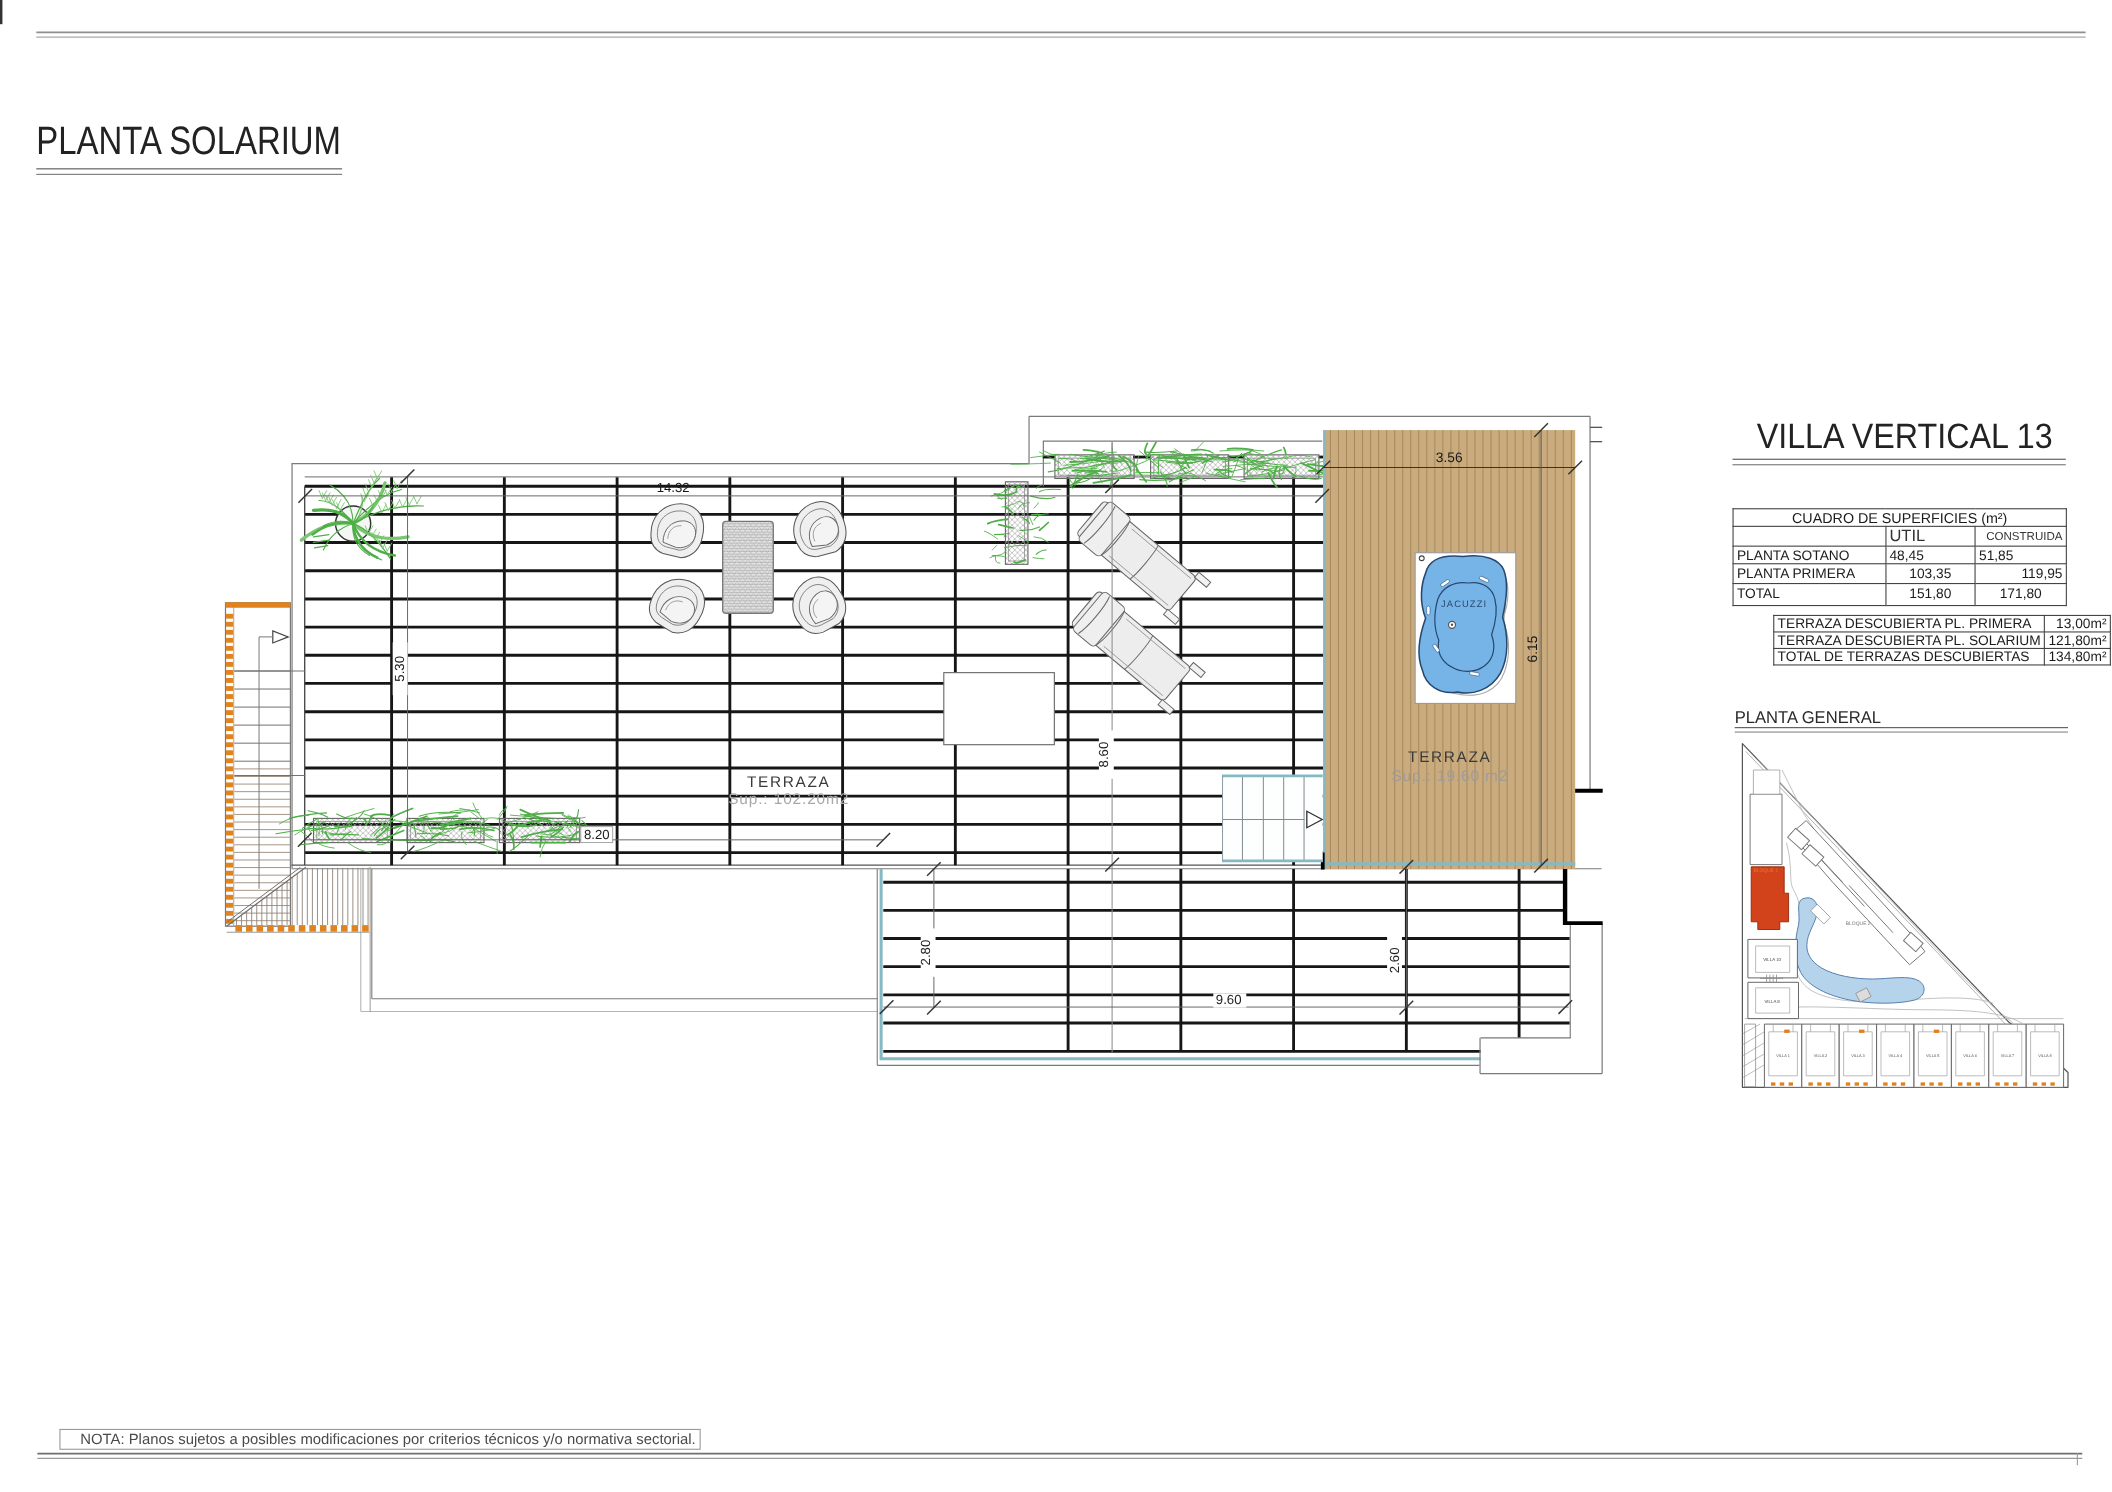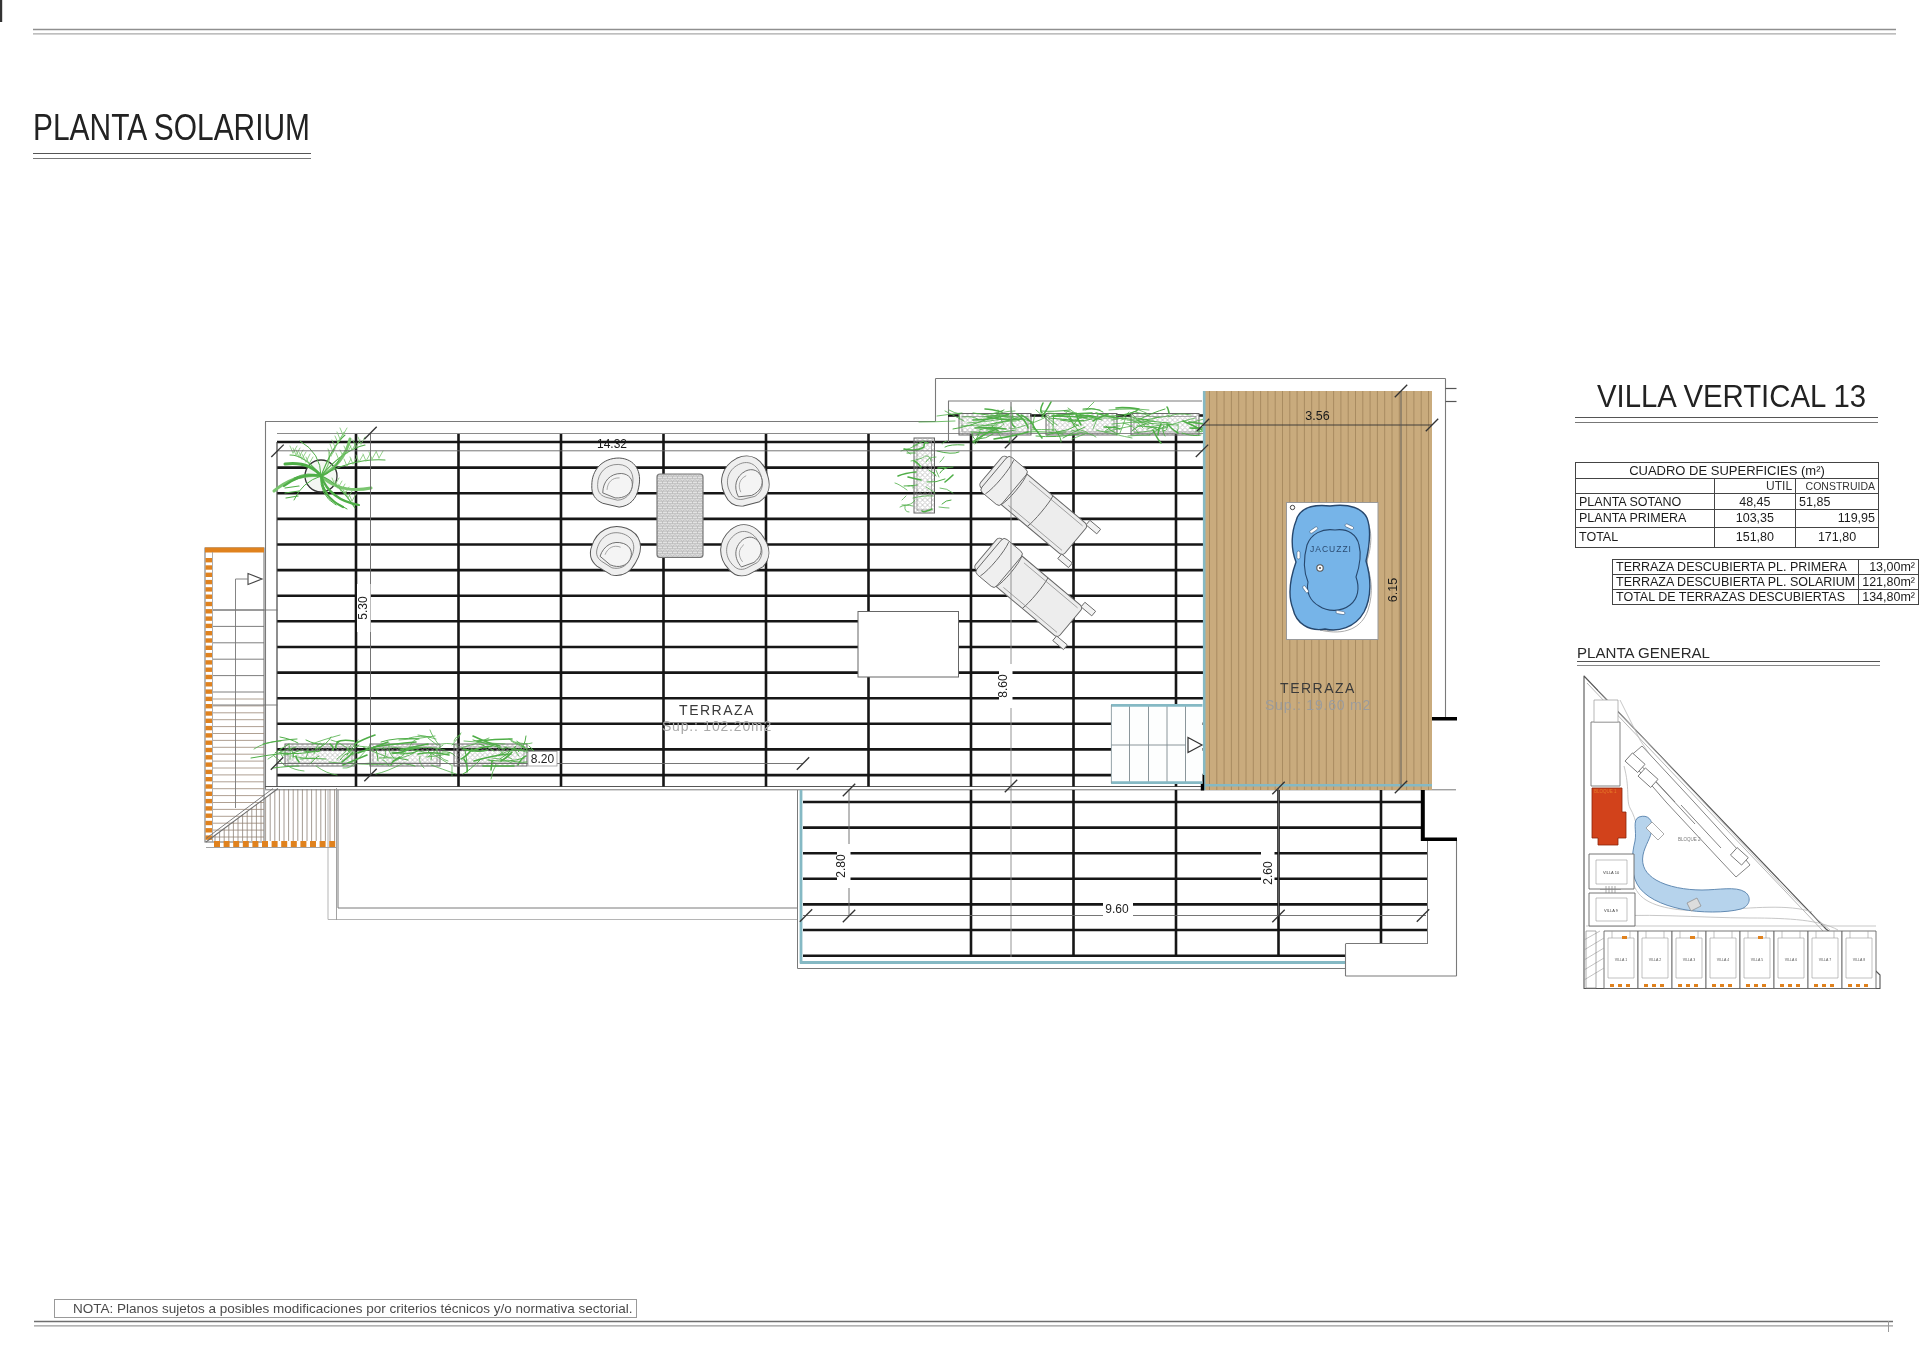--- a/index.html
+++ b/index.html
@@ -995,26 +995,26 @@
 <div class="abs" style="left:1575px;top:416.5px;width:303px;height:0;border-top:1.4px solid #555"></div>
 <div class="abs" style="left:1575px;top:422px;width:303px;height:0;border-top:1.1px solid #777"></div>
 
 <table class="abs" style="left:1575px;top:462px;width:304px;border:1.6px solid #222">
 <tbody>
         <tr>
           <td colspan="3" style="text-align:center;height:16px;font-size:13px">CUADRO DE SUPERFICIES (m²)</td>
         </tr>
 <tr>
           <td style="width:139px"></td>
-          <td style="width:82px;text-align:right;font-size:12px;color:#333">UTIL</td>
+          <td style="width:82px;text-align:left;font-size:15px;color:#333">UTIL</td>
           <td style="width:83px;text-align:right;font-size:10.5px;color:#333">CONSTRUIDA</td>
         </tr>
 <tr>
           <td style="height:16px">PLANTA SOTANO</td>
-          <td style="text-align:center">48,45</td>
+          <td style="text-align:left">48,45</td>
           <td style="text-align:left">51,85</td>
         </tr>
 <tr>
           <td style="height:17.5px">PLANTA PRIMERA</td>
           <td style="text-align:center">103,35</td>
           <td style="text-align:right">119,95</td>
         </tr>
 <tr>
           <td style="height:20px">TOTAL</td>
           <td style="text-align:center">151,80</td>

